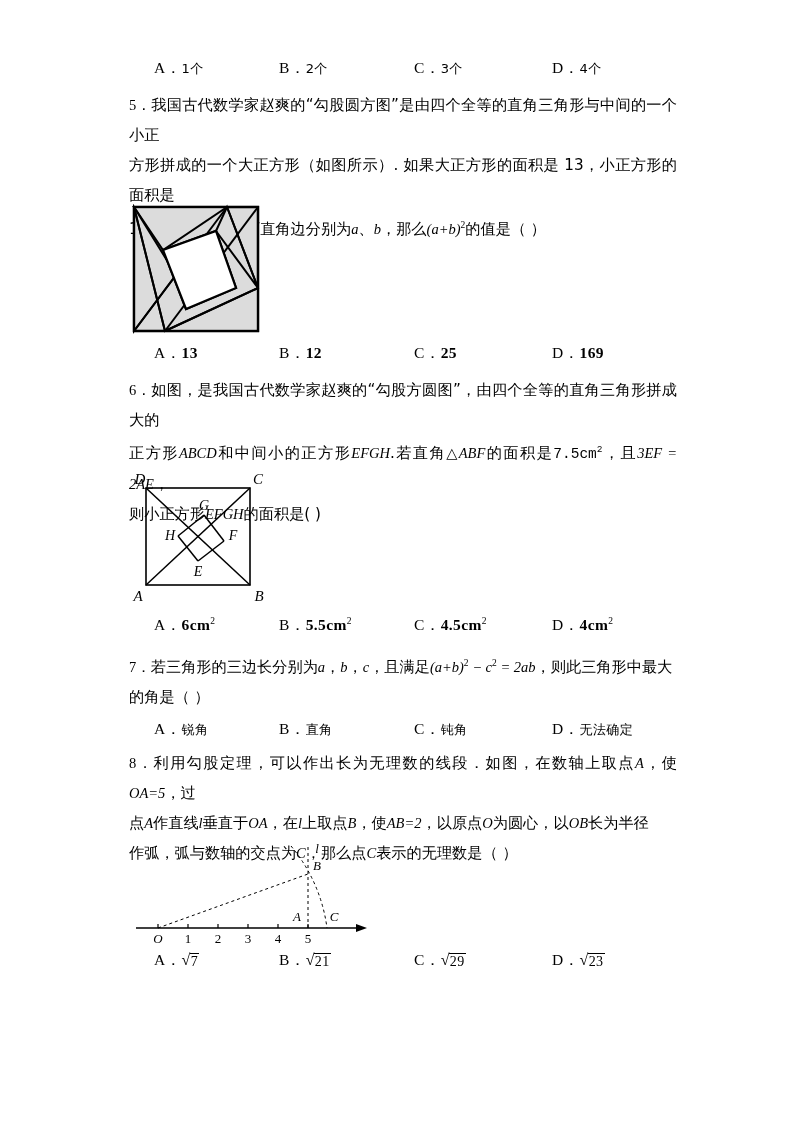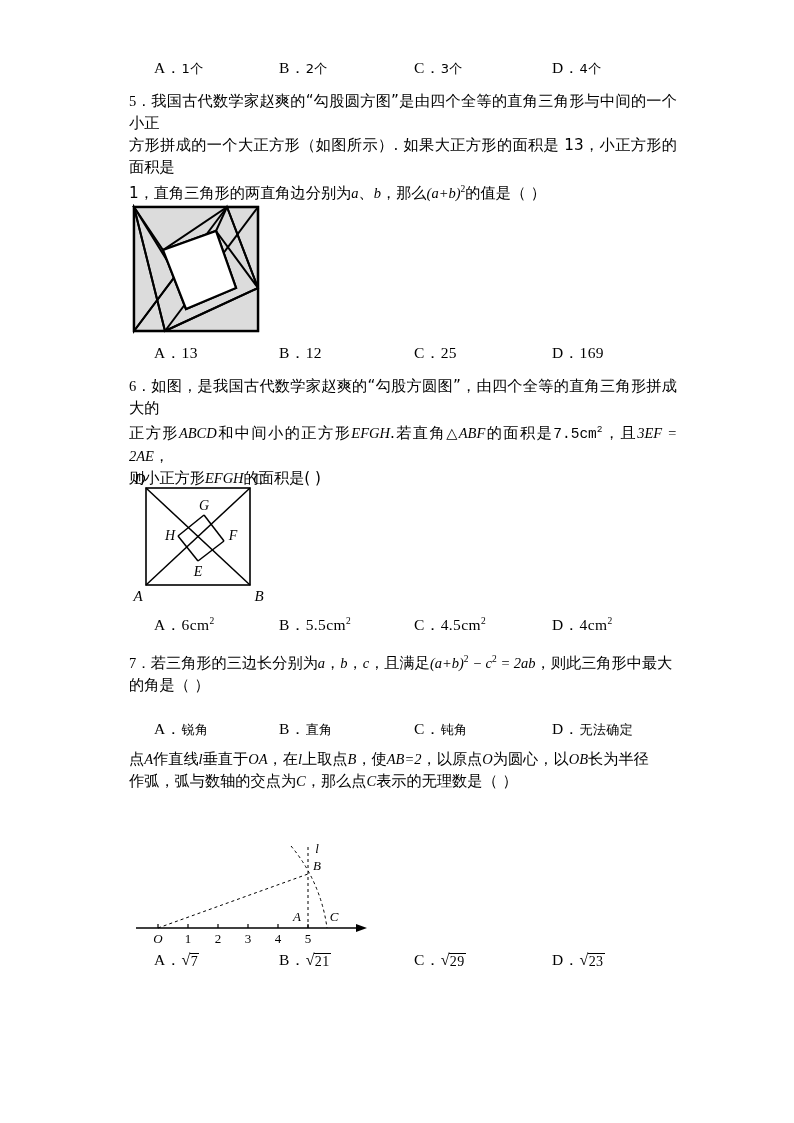--- a/index.html
+++ b/index.html
@@ -34,30 +34,30 @@
   .options .opt {
     position: absolute;
     top: 0;
     white-space: nowrap;
   }
   .options .opt.a { left: 25px; }
   .options .opt.b { left: 150px; }
   .options .opt.c { left: 285px; }
   .options .opt.d { left: 423px; }
   .opt .lbl { font-family: "Liberation Serif", serif; }
-  .opt .val { font-family: "Liberation Serif", serif; }
+  .opt .val { font-family: "Liberation Serif", serif; font-weight: bold; }
   .cn { font-family: "DejaVu Sans", sans-serif; font-size: 13px; }
 
   
   .qblock {
     position: absolute;
     left: 129px;
     width: 548px;
     font-size: 15.2px;
-    line-height: 22px;
+    line-height: 30px;
     font-family: "DejaVu Sans", sans-serif;
     text-align: justify;
     text-justify: inter-ideograph;
   }
   .qline { white-space: normal; }
   .math {
     font-family: "Liberation Serif", "DejaVu Serif", serif;
     font-style: italic;
     font-size: 14.5px;
   }
@@ -213,20 +213,21 @@
     </span>
     <span class="opt c">
       <span class="lbl">C．</span><span class="cn">钝角</span>
     </span>
     <span class="opt d">
       <span class="lbl">D．</span><span class="cn">无法确定</span>
     </span>
   </div>
 
   <div class="qblock" style="top:748px;">
+    <div class="qline"><span class="math" style="font-style:normal">8．</span><span>利用勾股定理，可以作出长为无理数的线段．如图，在数轴上取点</span><span class="math">A</span><span>，使</span><span class="math">OA=5</span><span>，过</span></div>
     <div class="qline"><span>点</span><span class="math">A</span><span>作直线</span><span class="math">l</span><span>垂直于</span><span class="math">OA</span><span>，在</span><span class="math">l</span><span>上取点</span><span class="math">B</span><span>，使</span><span class="math">AB=2</span><span>，以原点</span><span class="math">O</span><span>为圆心，以</span><span class="math">OB</span><span>长为半径</span></div>
     <div class="qline"><span>作弧，弧与数轴的交点为</span><span class="math">C</span><span>，那么点</span><span class="math">C</span><span>表示的无理数是（    ）</span></div>
   </div>
 
   <div class="fig" style="left:131px; top:836px;">
     <svg width="290" height="112" viewBox="0 0 290 112">
 
       <line x1="5" y1="92" x2="225" y2="92" stroke="#000" stroke-width="1.4"></line>
       <polygon points="225,88 236,92 225,96" fill="#000"></polygon>
 

